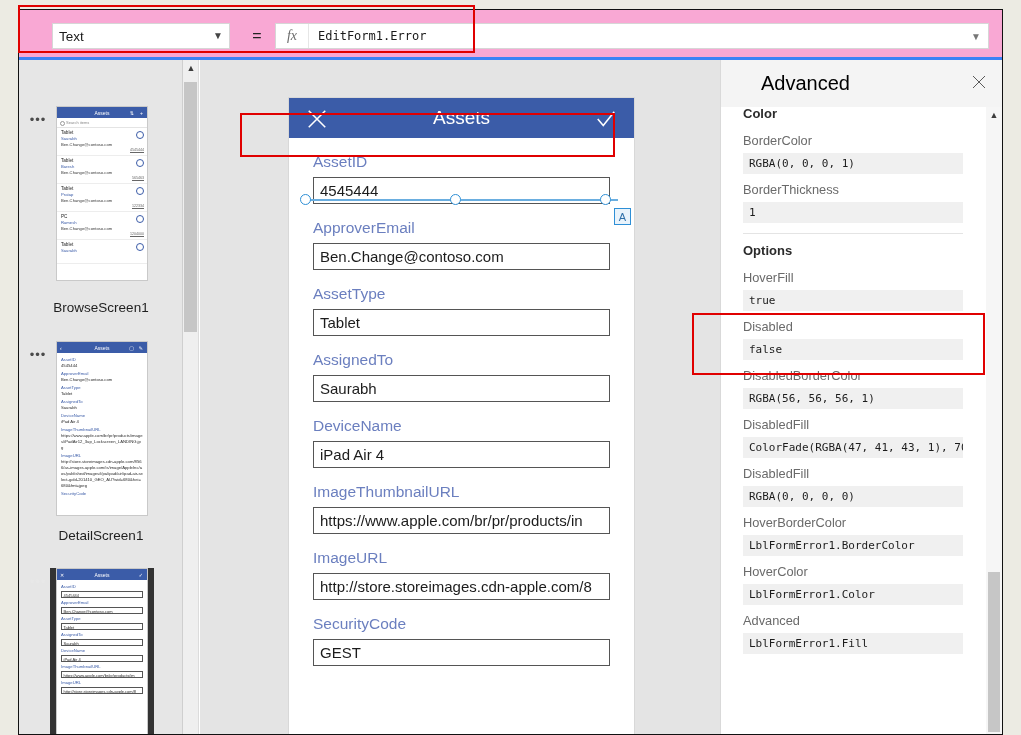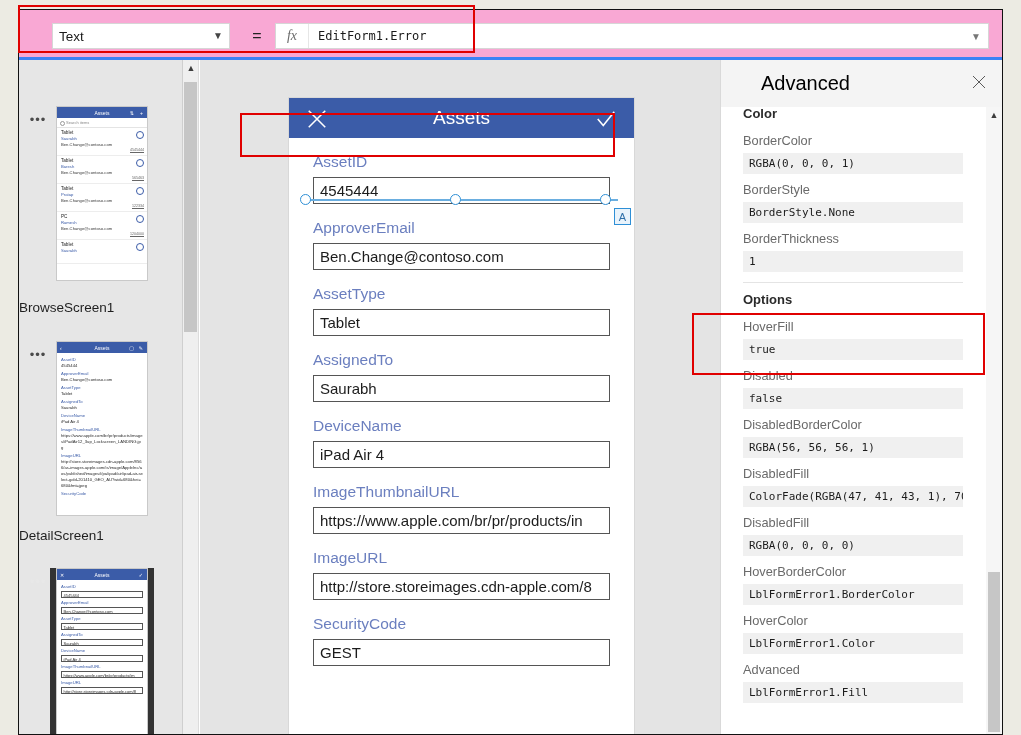--- a/index.html
+++ b/index.html
@@ -106,20 +106,21 @@
     border: 1px solid #c9c9c9;
     box-sizing: border-box;
     overflow: hidden;
   }
   .thumb-sel-bg {
     position: absolute;
     background: #333333;
   }
   .thumb-label {
     position: absolute; left: 0; width: 164px;
+    text-align: center;
     font-size: 13.5px; color: #1f1f1f;
   }
   
   .t-head {
     height: 11px; background: #3b5ca8; color: #fff;
     display: flex; align-items: center; justify-content: center;
     font-size: 5px; position: relative;
   }
   .t-head .t-l { position: absolute; left: 3px; font-size: 5px; }
   .t-head .t-r1 { position: absolute; right: 13px; font-size: 5px; }
@@ -504,24 +505,20 @@
       </div>
 
       <div id="adv-body">
 
         <div class="adv-section clip-top">Color</div>
         <div class="adv-prop">
           <div class="adv-prop-name">BorderColor</div>
           <div class="adv-prop-val">RGBA(0, 0, 0, 1)</div>
         </div>
         <div class="adv-prop">
-          <div class="adv-prop-name">BorderStyle</div>
-          <div class="adv-prop-val">BorderStyle.None</div>
-        </div>
-        <div class="adv-prop">
           <div class="adv-prop-name">BorderThickness</div>
           <div class="adv-prop-val">1</div>
         </div>
 
         <div class="adv-divider"></div>
 
         <div class="adv-section">Options</div>
         <div class="adv-prop">
           <div class="adv-prop-name">HoverFill</div>
           <div class="adv-prop-val">true</div>

